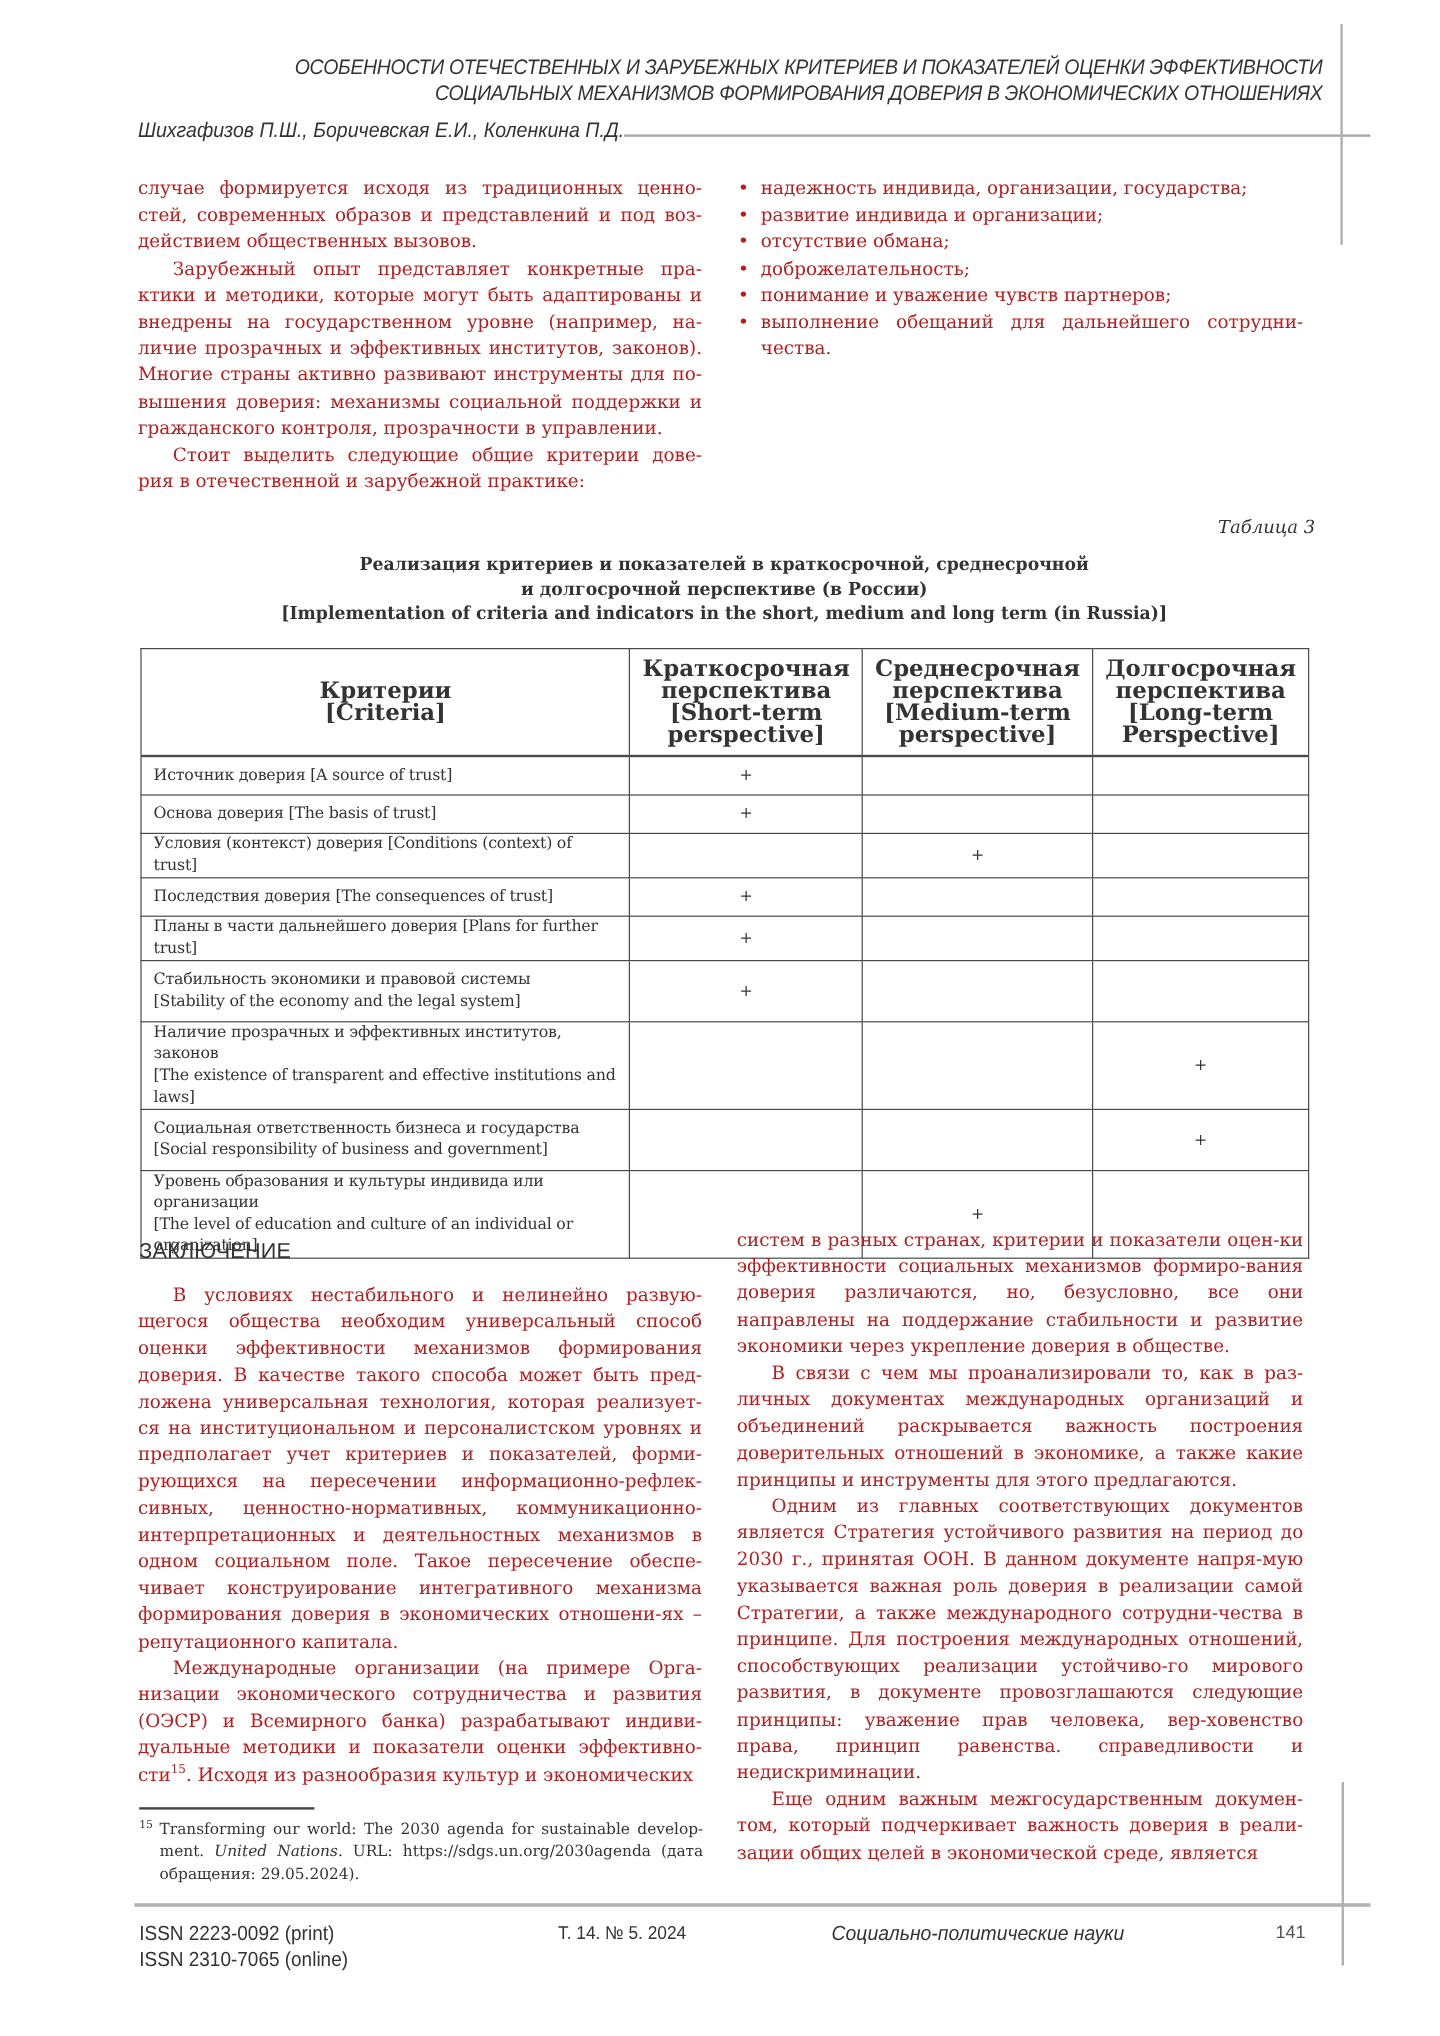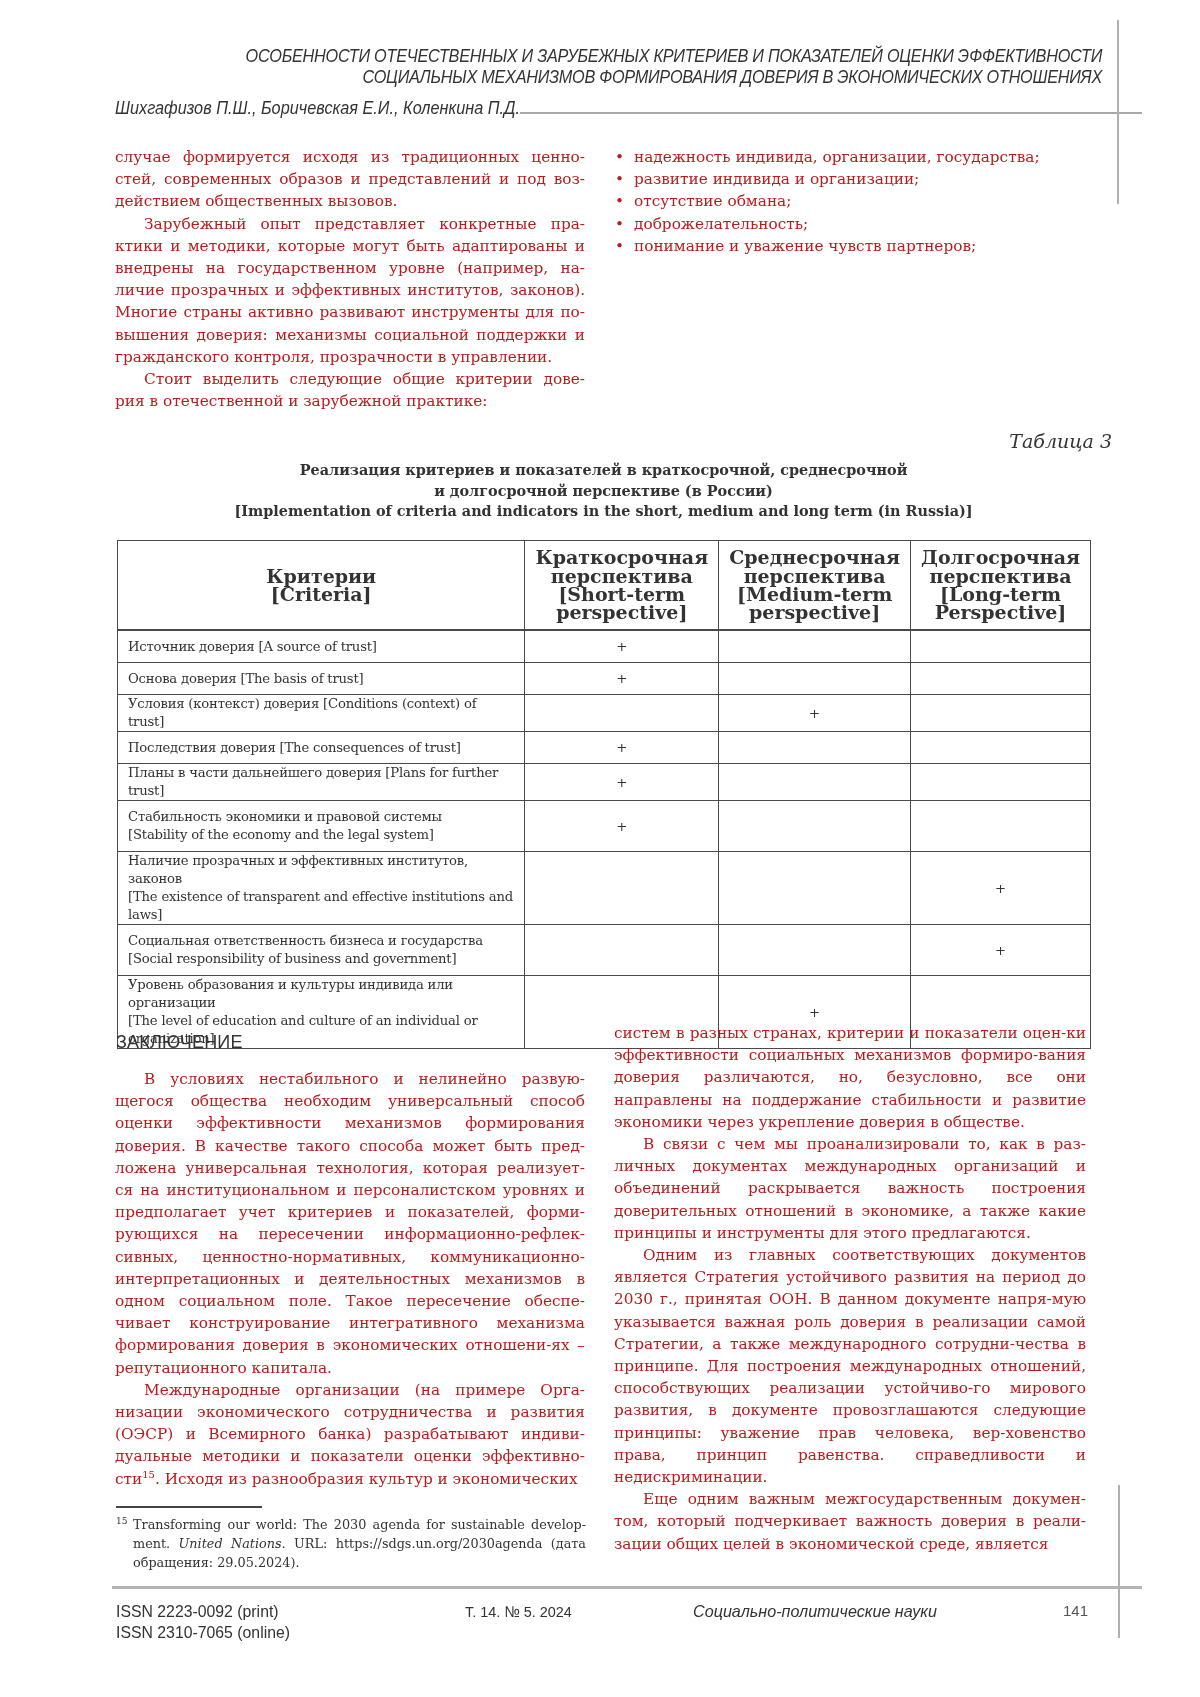--- a/index.html
+++ b/index.html
@@ -14,21 +14,21 @@
 
   
   .col { font-family: "DejaVu Serif", "Liberation Serif", serif; font-size: 15.3px; line-height: 22.2px; color: #b91c1c; text-align: justify; hyphens: manual; }
   .col p { margin: 0; text-indent: 29px; }
   .col p.noind { text-indent: 0; }
   .col ul { margin: 0; padding: 0; list-style: none; }
   .col li { position: relative; padding-left: 20px; }
   .col li::before { content: "•"; position: absolute; left: 1px; top: 0; }
   sup { font-size: 10px; line-height: 0; vertical-align: super; }
 
-  .tbl-label { right: 88px; top: 430px; font-family: "DejaVu Serif", serif; font-style: italic; font-size: 19px; color: #333; }
+  .tbl-label { right: 104px; top: 430px; font-family: "DejaVu Serif", serif; font-style: italic; font-size: 15px; color: #333; }
   .tbl-caption { left: 117px; top: 460px; width: 973px; text-align: center; font-family: "DejaVu Serif", serif; font-weight: bold; font-size: 15px; line-height: 20.5px; color: #333; transform: scaleX(0.96); transform-origin: center top; }
 
   table.data { position: absolute; left: 117px; top: 540px; width: 974px; border-collapse: collapse; font-family: "DejaVu Serif", serif; font-size: 13.2px; color: #333; }
   table.data th, table.data td { border: 1.4px solid #4a4a4a; padding: 0 10px; vertical-align: middle; }
   table.data th { font-weight: bold; text-align: center; line-height: 18.3px; font-size: 19px; height: 88px; }
   table.data td.crit { text-align: left; line-height: 18px; letter-spacing: -0.2px; }
   table.data td.mark { text-align: center; }
   table.data tr.r1 td { height: 31px; }
   table.data tr.r2 td { height: 50px; }
   table.data thead tr { border-bottom: 2px solid #4a4a4a; }
@@ -63,20 +63,21 @@
   <p>Стоит выделить следующие общие критерии дове-рия в отечественной и зарубежной практике:</p>
 </div>
 
 <div class="abs col" style="left:614px; top:146px; width:472px;">
   <ul>
     <li>надежность индивида, организации, государства;</li>
     <li>развитие индивида и организации;</li>
     <li>отсутствие обмана;</li>
     <li>доброжелательность;</li>
     <li>понимание и уважение чувств партнеров;</li>
+    <li>выполнение обещаний для дальнейшего сотрудни-чества.</li>
   </ul>
 </div>
 
 <div class="abs tbl-label">Таблица 3</div>
 <div class="abs tbl-caption">
   <div>Реализация критериев и показателей в краткосрочной, среднесрочной</div>
   <div>и долгосрочной перспективе (в России)</div>
   <div>[Implementation of criteria and indicators in the short, medium and long term (in Russia)]</div>
 </div>
 

